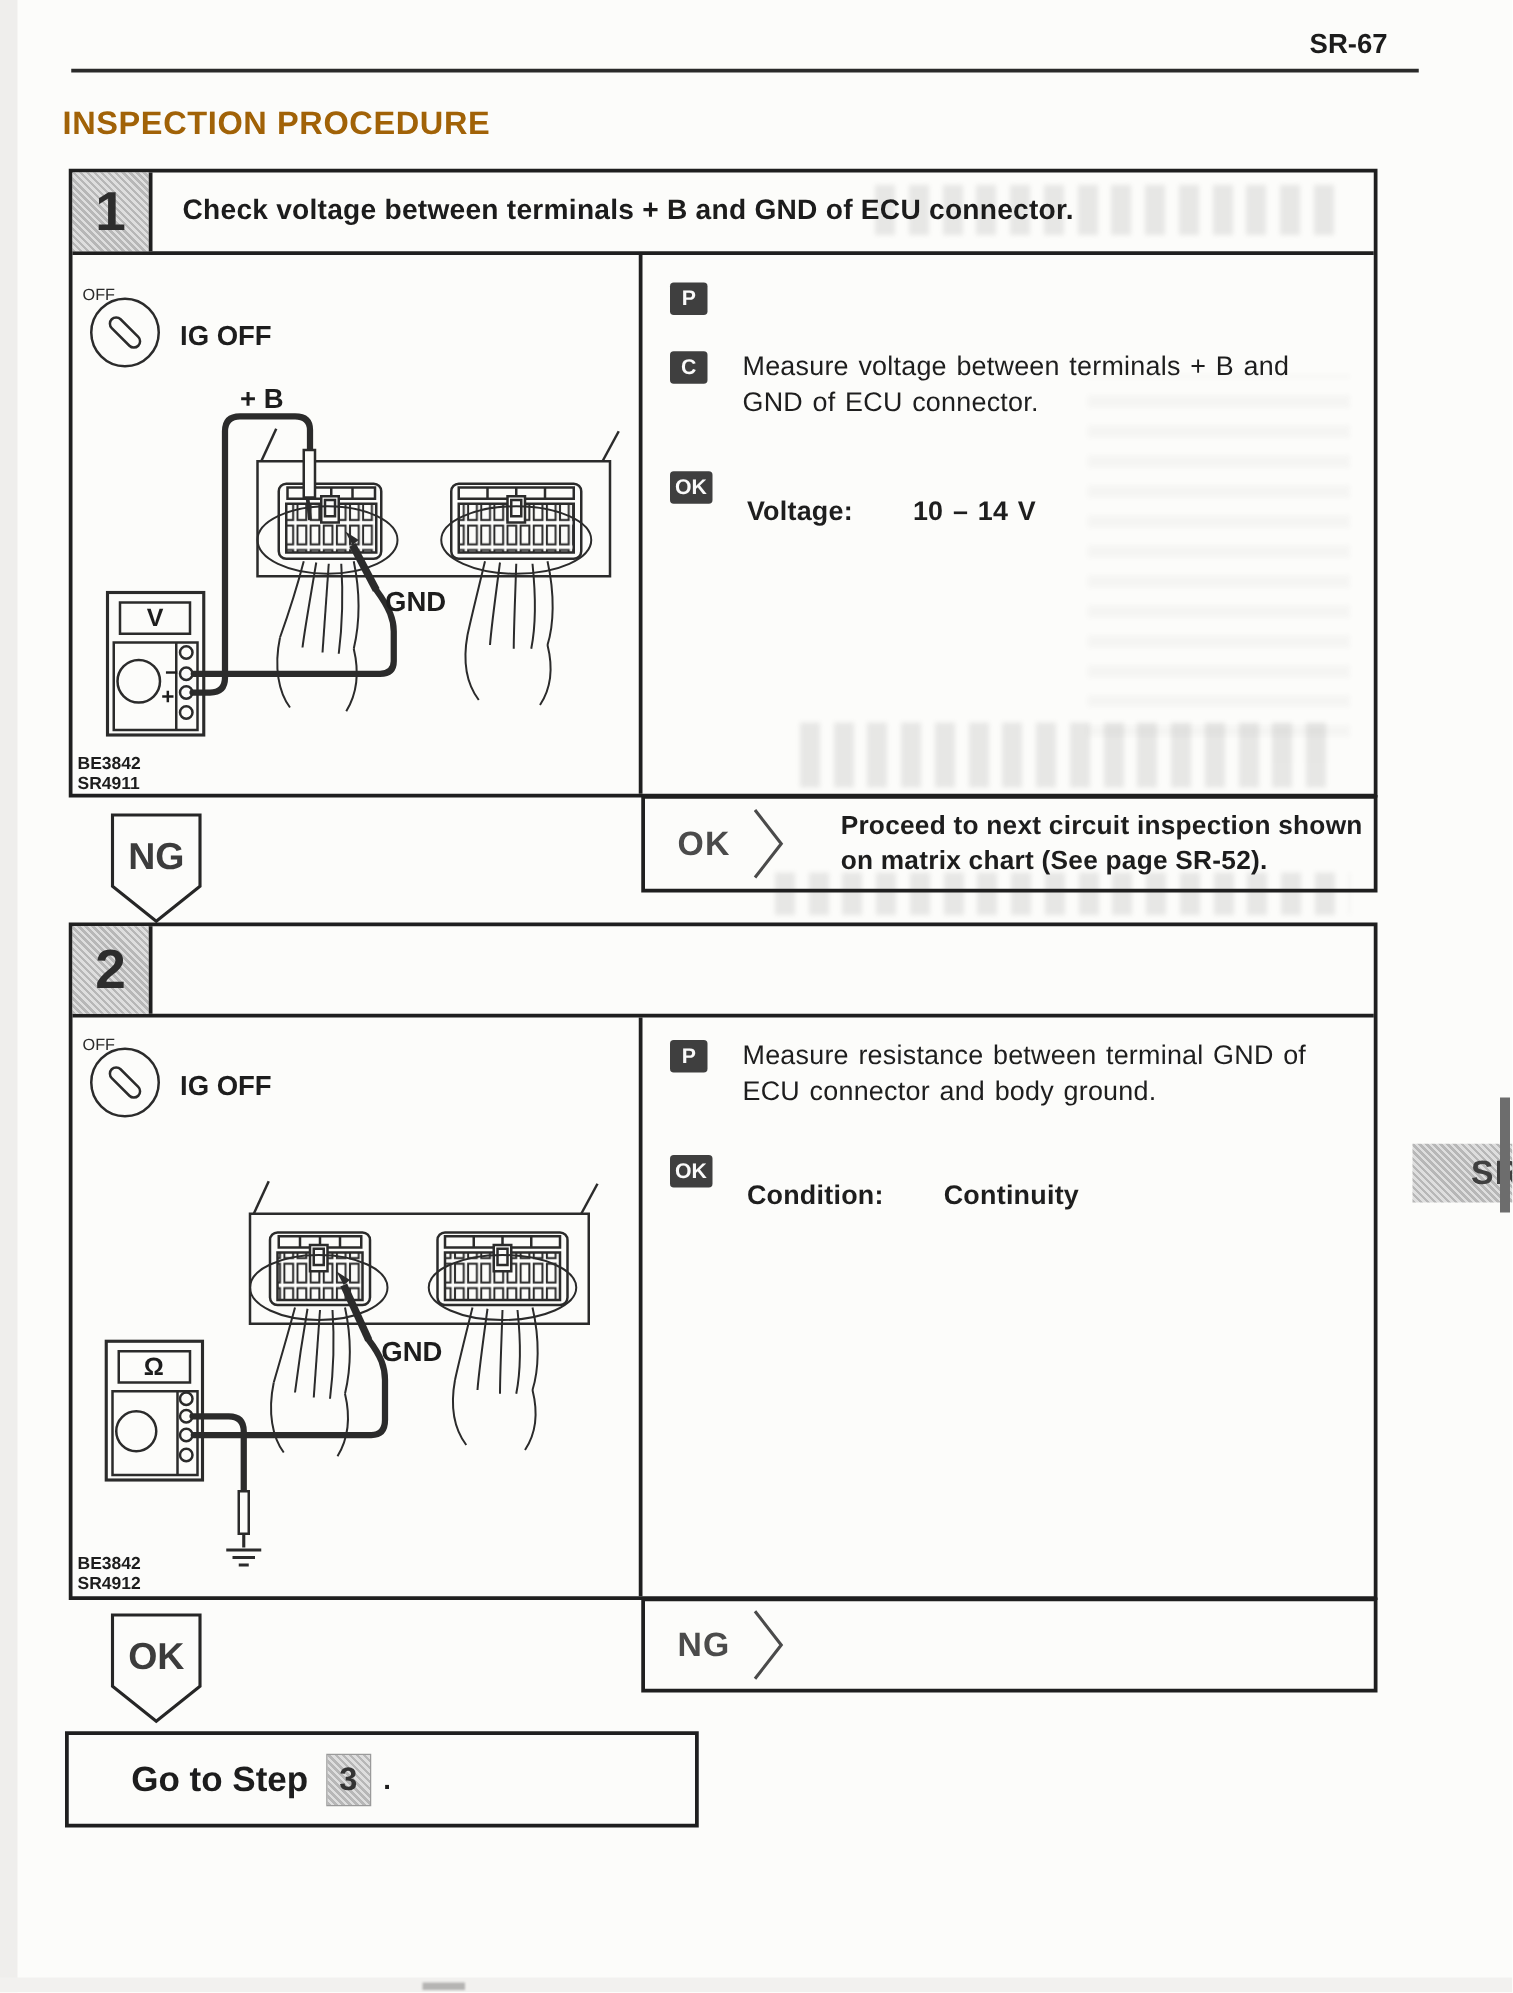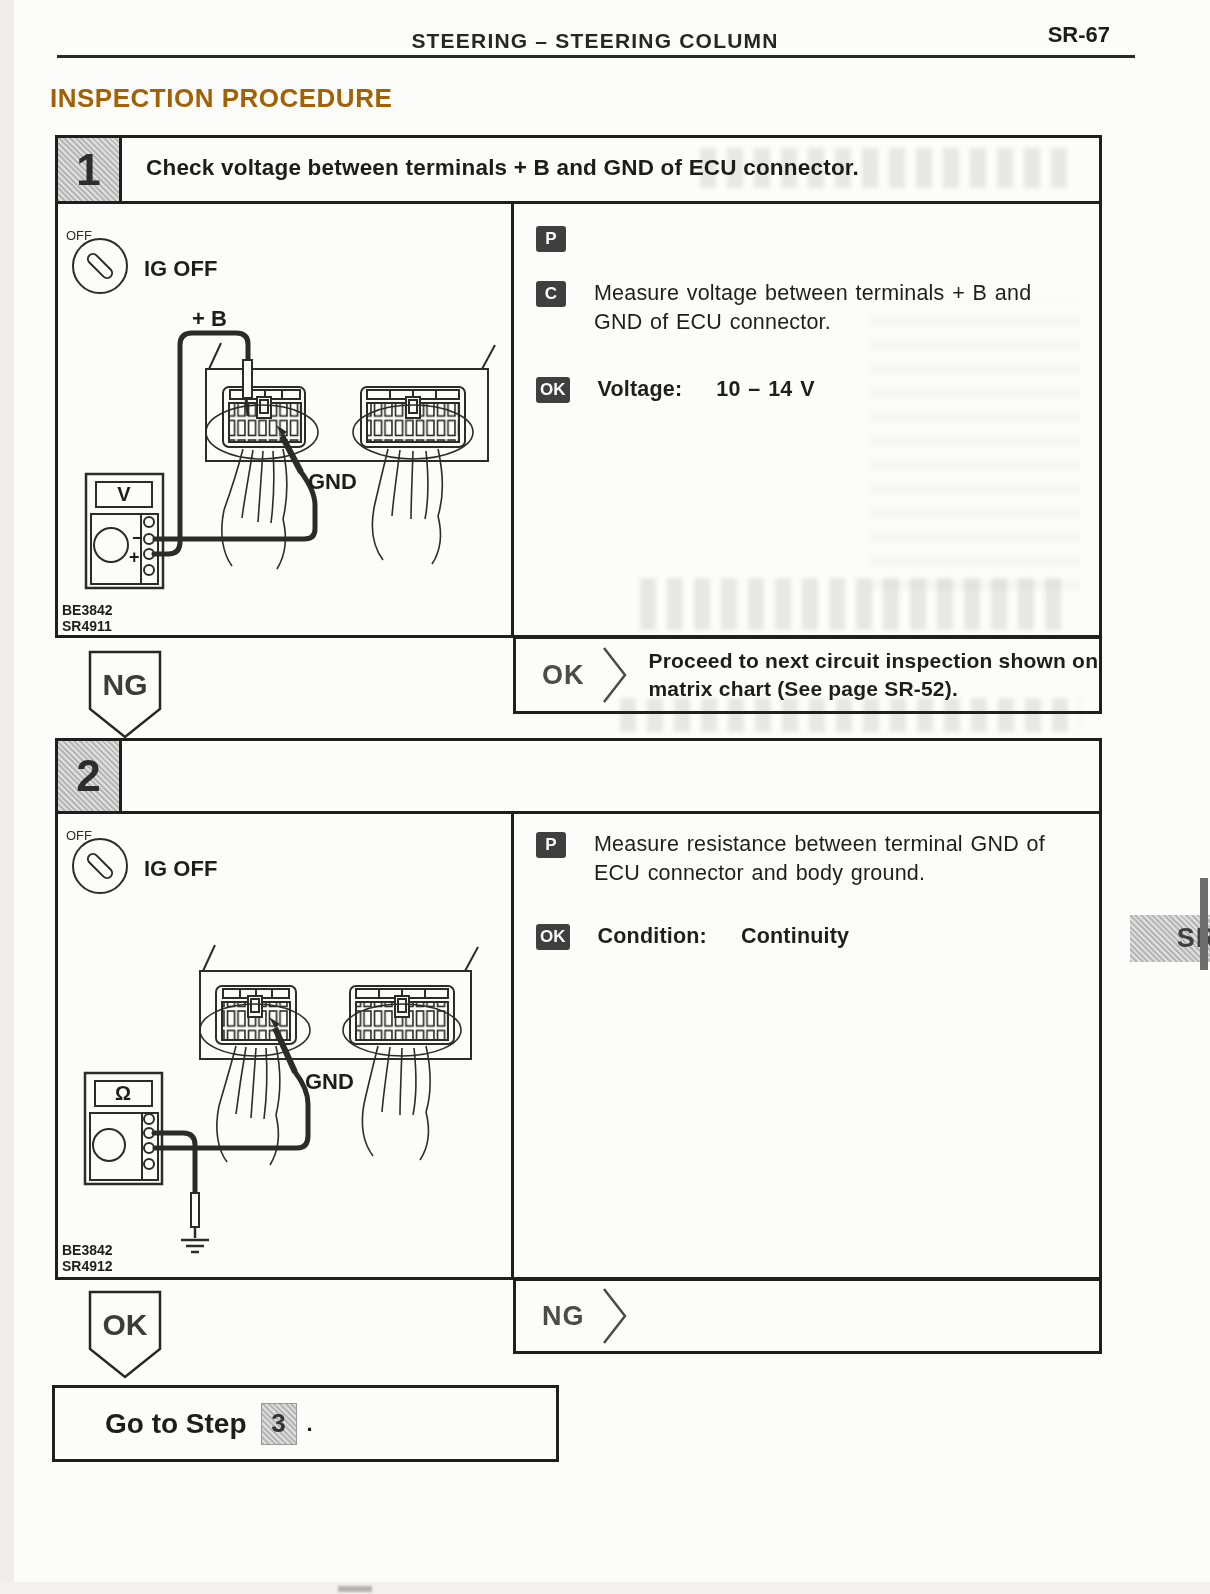--- a/index.html
+++ b/index.html
@@ -38,34 +38,34 @@
   #step2 .step-body{height:calc(100% - 73px);}
   .cell-diagram{width:456px;border-right:3px solid #1f1f1f;box-sizing:border-box;position:relative;}
   .cell-diagram svg{position:absolute;left:0;top:0;}
   .cell-inst{flex:1;padding:20px 24px 0 22px;box-sizing:border-box;}
   .inst-row{display:flex;gap:28px;margin-bottom:27px;align-items:flex-start;}
   .tag{min-width:30px;height:26px;padding:0 4px;background:#3f3f3f;color:#fafafa;
     font-size:17px;font-weight:bold;display:flex;align-items:center;justify-content:center;
     border-radius:3px;margin-top:2px;box-sizing:border-box;}
   .inst-text{margin:0;font-size:21.5px;line-height:1.35;color:#1e1e1e;max-width:520px;
     letter-spacing:.2px;word-spacing:1.5px;}
-  .spec{font-weight:bold;display:flex;gap:34px;}
+  .spec{font-weight:bold;display:flex;gap:48px;margin-top:20px;}
 
   .flag{position:absolute;width:74px;height:90px;}
   #flag1{left:88px;top:650px;}
   #flag2{left:88px;top:1290px;}
   .flag svg{display:block;}
 
   .band{position:absolute;left:513px;width:589px;border:3px solid #1f1f1f;box-sizing:border-box;
     display:flex;align-items:center;background:transparent;}
   #band1{top:636px;height:78px;}
   #band2{top:1278px;height:76px;}
   .band-label{font-size:27px;font-weight:bold;color:#4b4b4b;margin-left:26px;letter-spacing:1px;}
   .band-chev{margin-left:16px;flex:0 0 auto;}
-  .band-text{font-size:21px;font-weight:bold;color:#1d1d1d;margin-left:18px;line-height:1.35;
+  .band-text{font-size:21px;font-weight:bold;color:#1d1d1d;margin-left:42px;line-height:1.35;
     max-width:470px;letter-spacing:.2px;}
 
   .goto-box{position:absolute;left:52px;top:1385px;width:507px;height:77px;border:3px solid #1f1f1f;
     box-sizing:border-box;display:flex;align-items:center;padding-left:30px;}
   .goto-text{font-size:28px;font-weight:bold;color:#1d1d1d;margin-left:20px;}
   .goto-step{width:34px;height:40px;margin-left:14px;display:flex;align-items:center;justify-content:center;
     font-size:26px;font-weight:bold;color:#333;border:1px solid #9a9a9a;}
   .goto-period{font-size:22px;font-weight:bold;margin-left:10px;}
 
   .side-tab{position:absolute;left:1130px;top:915px;width:77px;height:47px;
@@ -81,21 +81,20 @@
 
   svg text{font-family:"Liberation Sans",sans-serif;}
 </style>
 </head>
 <body>
 
 <div class="page">
   <div class="edge-strip-left"></div>
   <div class="edge-strip-bottom"></div>
 
-  <div class="hdr-title">STEERING – STEERING COLUMN</div>
   <div class="page-num">SR-67</div>
   <div class="header-rule"></div>
   <h1 class="section-title">INSPECTION PROCEDURE</h1>
 
   <div class="ghost" style="left:700px;top:148px;width:370px;height:40px;"></div>
   <div class="ghost rows" style="left:870px;top:300px;width:210px;height:290px;opacity:.07;"></div>
   <div class="ghost" style="left:640px;top:578px;width:430px;height:52px;"></div>
   <div class="ghost" style="left:620px;top:698px;width:460px;height:34px;"></div>
   <div class="smudge"></div>
 

